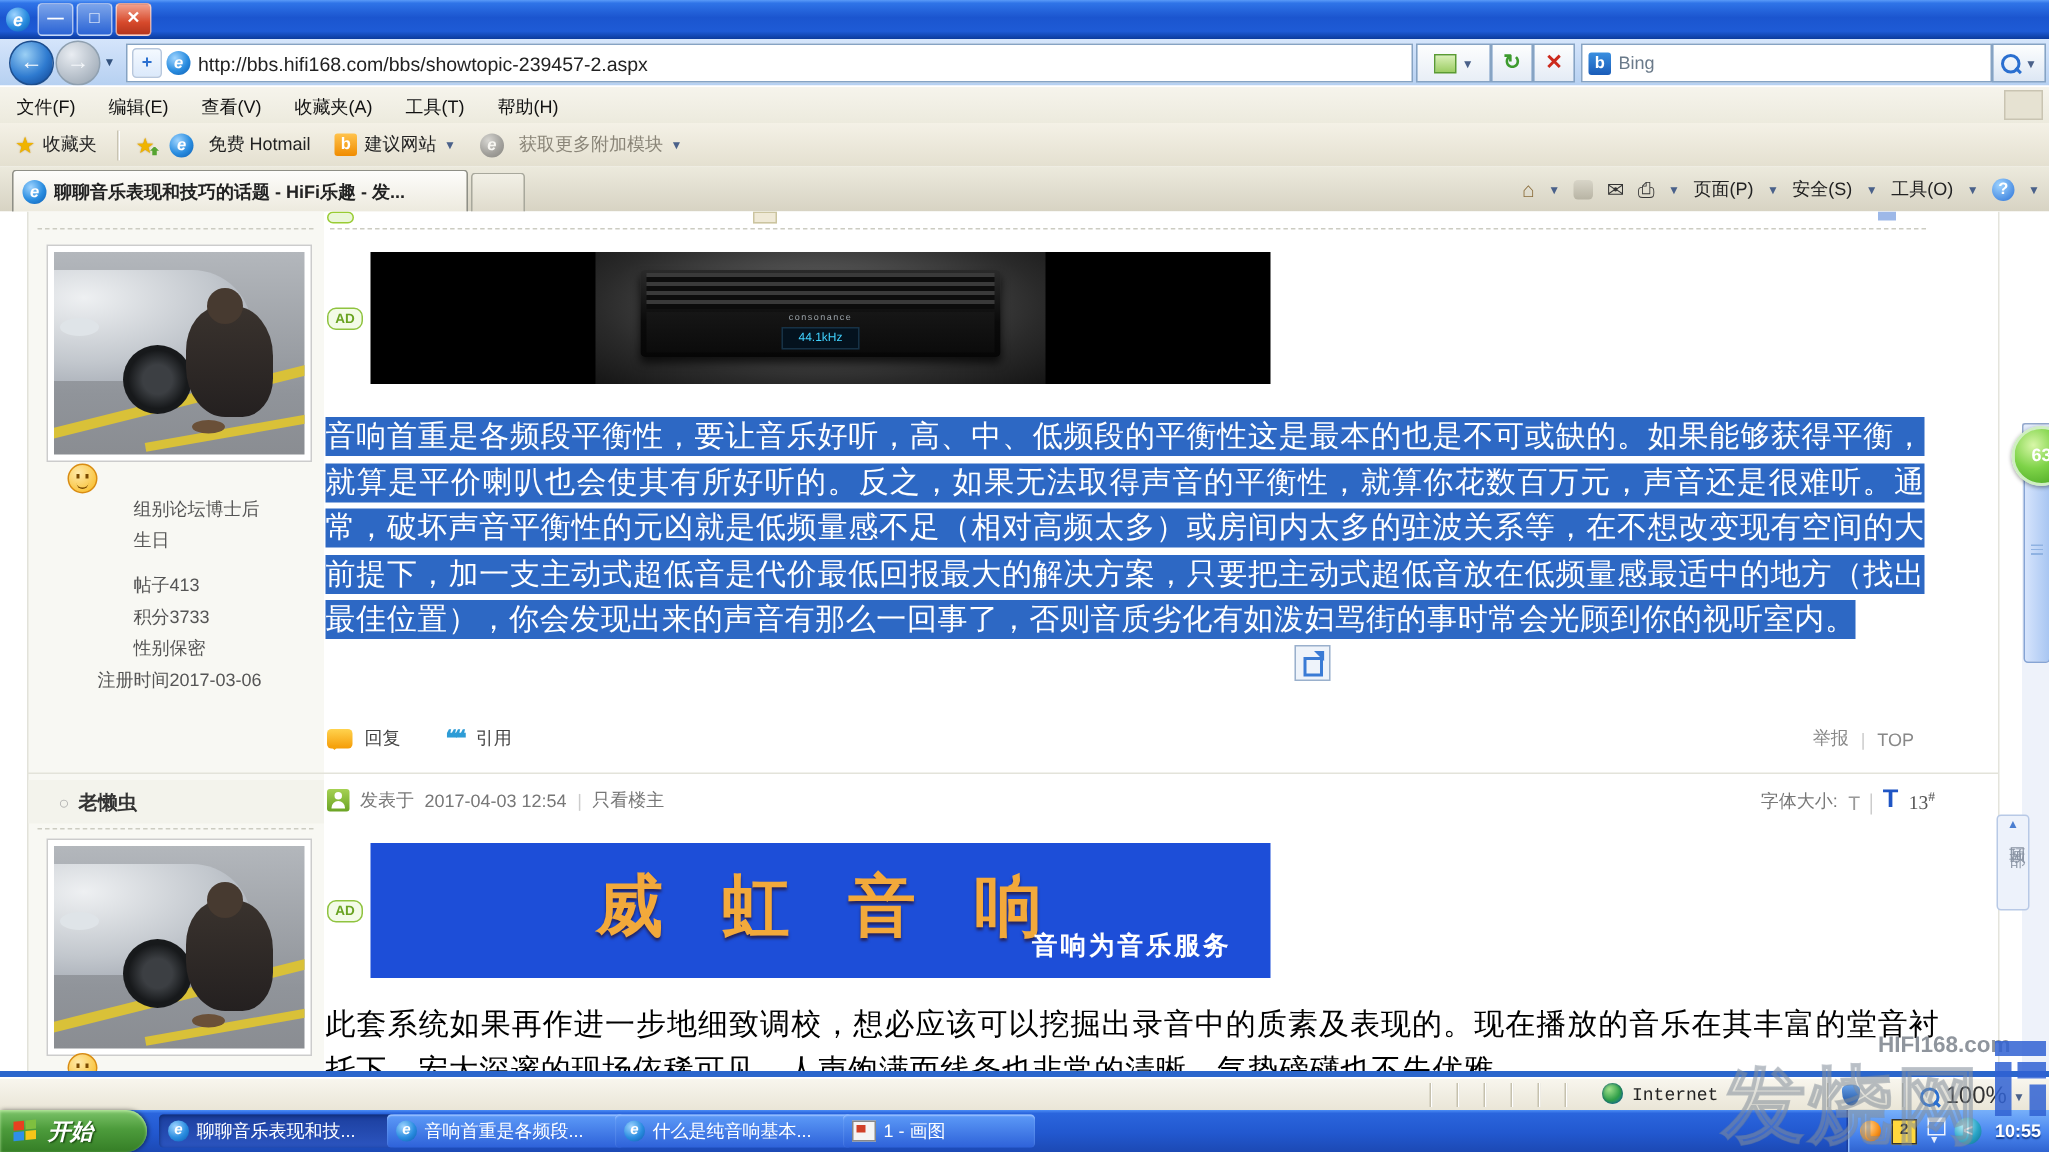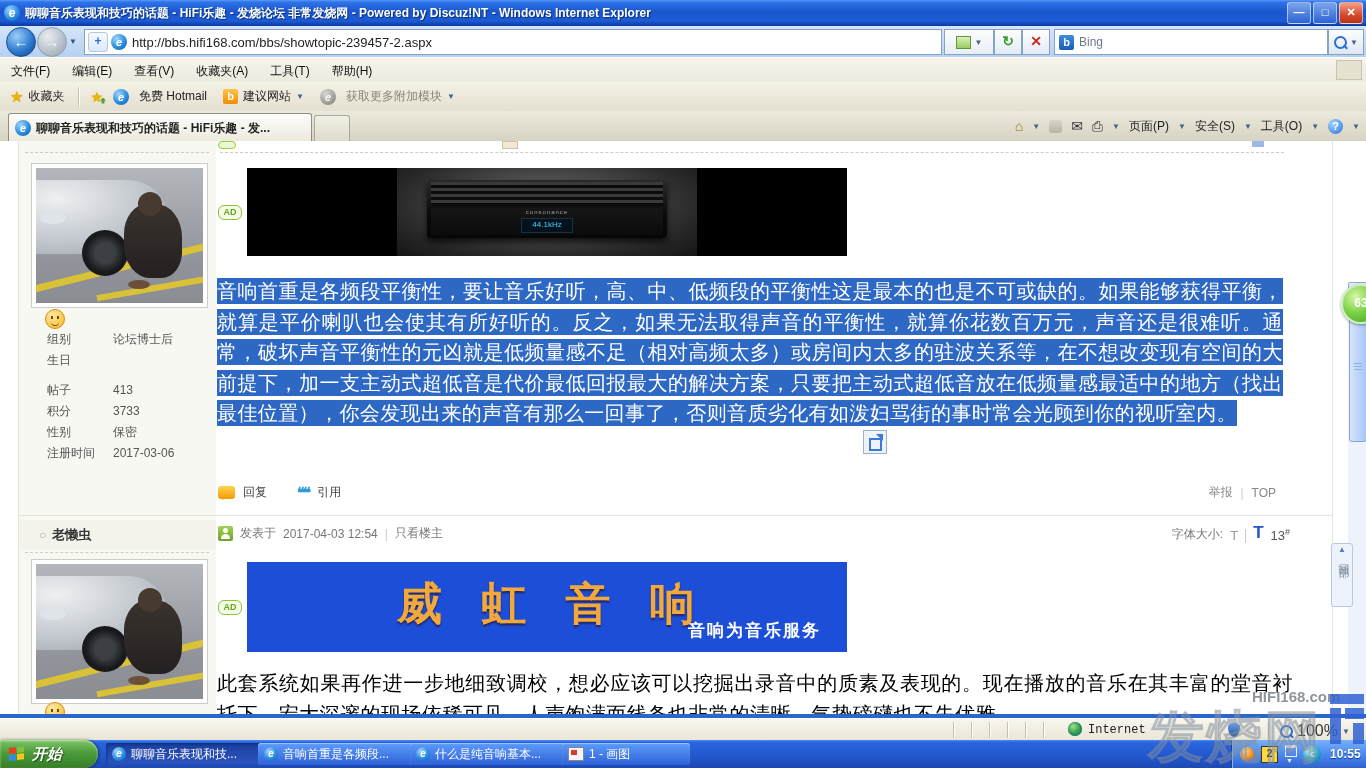--- a/index.html
+++ b/index.html
@@ -102,21 +102,21 @@
   .person{position:absolute;left:88px;top:36px;width:58px;height:74px;border-radius:40% 45% 35% 45%;
     background:linear-gradient(#3a332e,#242020);}
   .head{position:absolute;left:102px;top:24px;width:24px;height:24px;border-radius:50%;background:#473a30;}
   .stripe1{position:absolute;left:-10px;top:96px;width:190px;height:7px;background:#d9c138;transform:rotate(-14deg);}
   .stripe2{position:absolute;left:60px;top:116px;width:130px;height:6px;background:#d9c138;transform:rotate(-10deg);}
   .bowl{position:absolute;left:92px;top:112px;width:22px;height:9px;border-radius:50%;background:#6a5038;}
   .smiley{position:absolute;width:18px;height:18px;border-radius:50%;border:1px solid #d98c12;
     background:radial-gradient(circle at 35% 30%,#ffe9a8,#f7b81c);}
   .smiley .eye{position:absolute;top:6px;width:2px;height:3px;background:#7a4a00;}
   .smiley .mouth{position:absolute;left:5px;top:11px;width:8px;height:4px;border-bottom:1px solid #7a4a00;border-radius:0 0 8px 8px;}
-  .inforow{display:flex;font-size:12px;color:#555;line-height:21px;}
+  .inforow{display:flex;font-size:12px;color:#555;line-height:21px;text-align:right;}
   .inforow .lbl{width:66px;}
   .author2row{position:absolute;left:0px;top:379px;width:197px;height:29px;background:#f3f3ec;display:flex;align-items:center;}
   .radio{font-size:12px;color:#aaa;margin:0 6px 0 20px;}
   .a2name{font-size:13px;font-weight:bold;color:#333;}
 
   .main-col{position:absolute;left:216px;top:0;width:1116px;height:577px;background:#fff;border-right:1px solid #e4e4dc;}
   .adbadge{position:absolute;width:22px;height:13px;border:1px solid #8fc33f;border-radius:6px;background:#f3fbe7;
     color:#69a321;font-size:9px;font-weight:bold;text-align:center;line-height:13px;}
   .prodimg{position:absolute;left:31px;top:27px;width:600px;height:88px;background:#000;overflow:hidden;}
   .prodphoto{position:absolute;left:150px;top:0;width:300px;height:88px;
@@ -146,21 +146,21 @@
   .p13head{position:absolute;left:2px;top:384px;display:flex;align-items:center;gap:7px;}
   .usrchip{position:relative;width:15px;height:15px;border-radius:2px;background:linear-gradient(#a5d153,#6ba424);}
   .usrchip .h{position:absolute;left:5px;top:2px;width:5px;height:5px;border-radius:50%;background:#fff;}
   .usrchip .b{position:absolute;left:3px;top:8px;width:9px;height:5px;border-radius:5px 5px 0 0;background:#fff;}
   .meta{font-size:12px;color:#777;}
   .metasep{color:#ccc;font-size:12px;}
   .fsctrl{position:absolute;right:42px;top:382px;display:flex;align-items:flex-end;gap:7px;}
   .t-small{font-size:13px;color:#999;}
   .t-big{font-size:17px;font-weight:bold;color:#1f55c4;}
   .fsdiv{width:1px;height:14px;background:#ccc;}
-  .floor{font-size:13px;color:#555;}
+  .floor{font-size:13px;color:#555;font-family:Liberation Serif, serif;}
   .floor sup{font-size:9px;}
   .banner{position:absolute;left:31px;top:421px;width:600px;height:90px;background:#1d4ed8;overflow:hidden;}
   .bantitle{position:absolute;left:150px;top:12px;font-family:"Liberation Serif",serif;font-size:45px;font-weight:bold;
     color:#f2a93b;letter-spacing:14px;text-shadow:0 2px 2px rgba(40,0,0,.55);white-space:nowrap;}
   .bansub{position:absolute;right:26px;bottom:10px;font-size:17px;font-weight:bold;color:#fff;letter-spacing:2px;}
   .bodytext{position:absolute;left:1px;top:527px;width:1076px;height:50px;overflow:hidden;
     font-size:20px;line-height:31px;color:#000;letter-spacing:.5px;text-align:justify;}
   .cutbox{position:absolute;top:0;height:6px;}
 
   
@@ -241,21 +241,20 @@
   .wm-blue3{left:1345px;top:708px;width:19px;height:11px;background:rgba(48,98,210,.85);}
   .wm-blue4{left:1353px;top:723px;width:11px;height:21px;background:rgba(48,98,210,.85);}
 </style>
 </head>
 <body>
 
 <div class="screen">
 
   <div class="abs titlebar">
     <div class="ie-logo">e</div>
-    <div class="title-text">聊聊音乐表现和技巧的话题 - HiFi乐趣 - 发烧论坛 非常发烧网 - Powered by Discuz!NT - Windows Internet Explorer</div>
     <div class="winbtns">
       <div class="winbtn">—</div>
       <div class="winbtn">□</div>
       <div class="winbtn close">✕</div>
     </div>
   </div>
 
   <div class="abs navbar">
     <div class="navcircle back">←</div>
     <div class="navcircle fwd">→</div>

